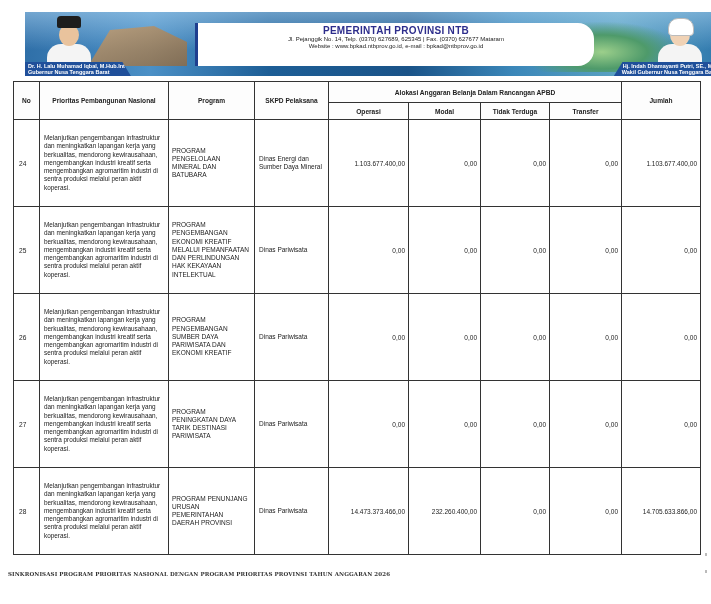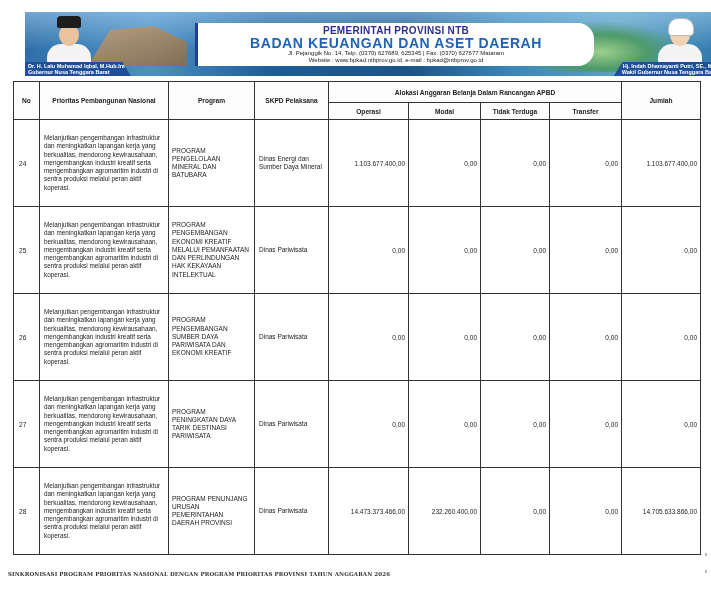--- a/index.html
+++ b/index.html
@@ -77,21 +77,20 @@
     <div>Dr. H. Lalu Muhamad Iqbal, M.Hub.Int</div>
     <div>Gubernur Nusa Tenggara Barat</div>
   </div>
   <div class="name-tag right">
     <div>Hj. Indah Dhamayanti Putri, SE., M.IP</div>
     <div>Wakil Gubernur Nusa Tenggara Barat</div>
   </div>
 
   <div class="title-box">
     <div class="title-1">PEMERINTAH PROVINSI NTB</div>
-    <div class="title-2">BADAN KEUANGAN DAN ASET DAERAH</div>
     <div class="title-3">Jl. Pejanggik No. 14, Telp. (0370) 627689, 625345 | Fax. (0370) 627677 Mataram</div>
     <div class="title-4">Website : www.bpkad.ntbprov.go.id, e-mail : bpkad@ntbprov.go.id</div>
   </div>
 </div>
 
 <table class="main">
   <colgroup>
     <col style="width:26px">
     <col style="width:129px">
     <col style="width:86px">

